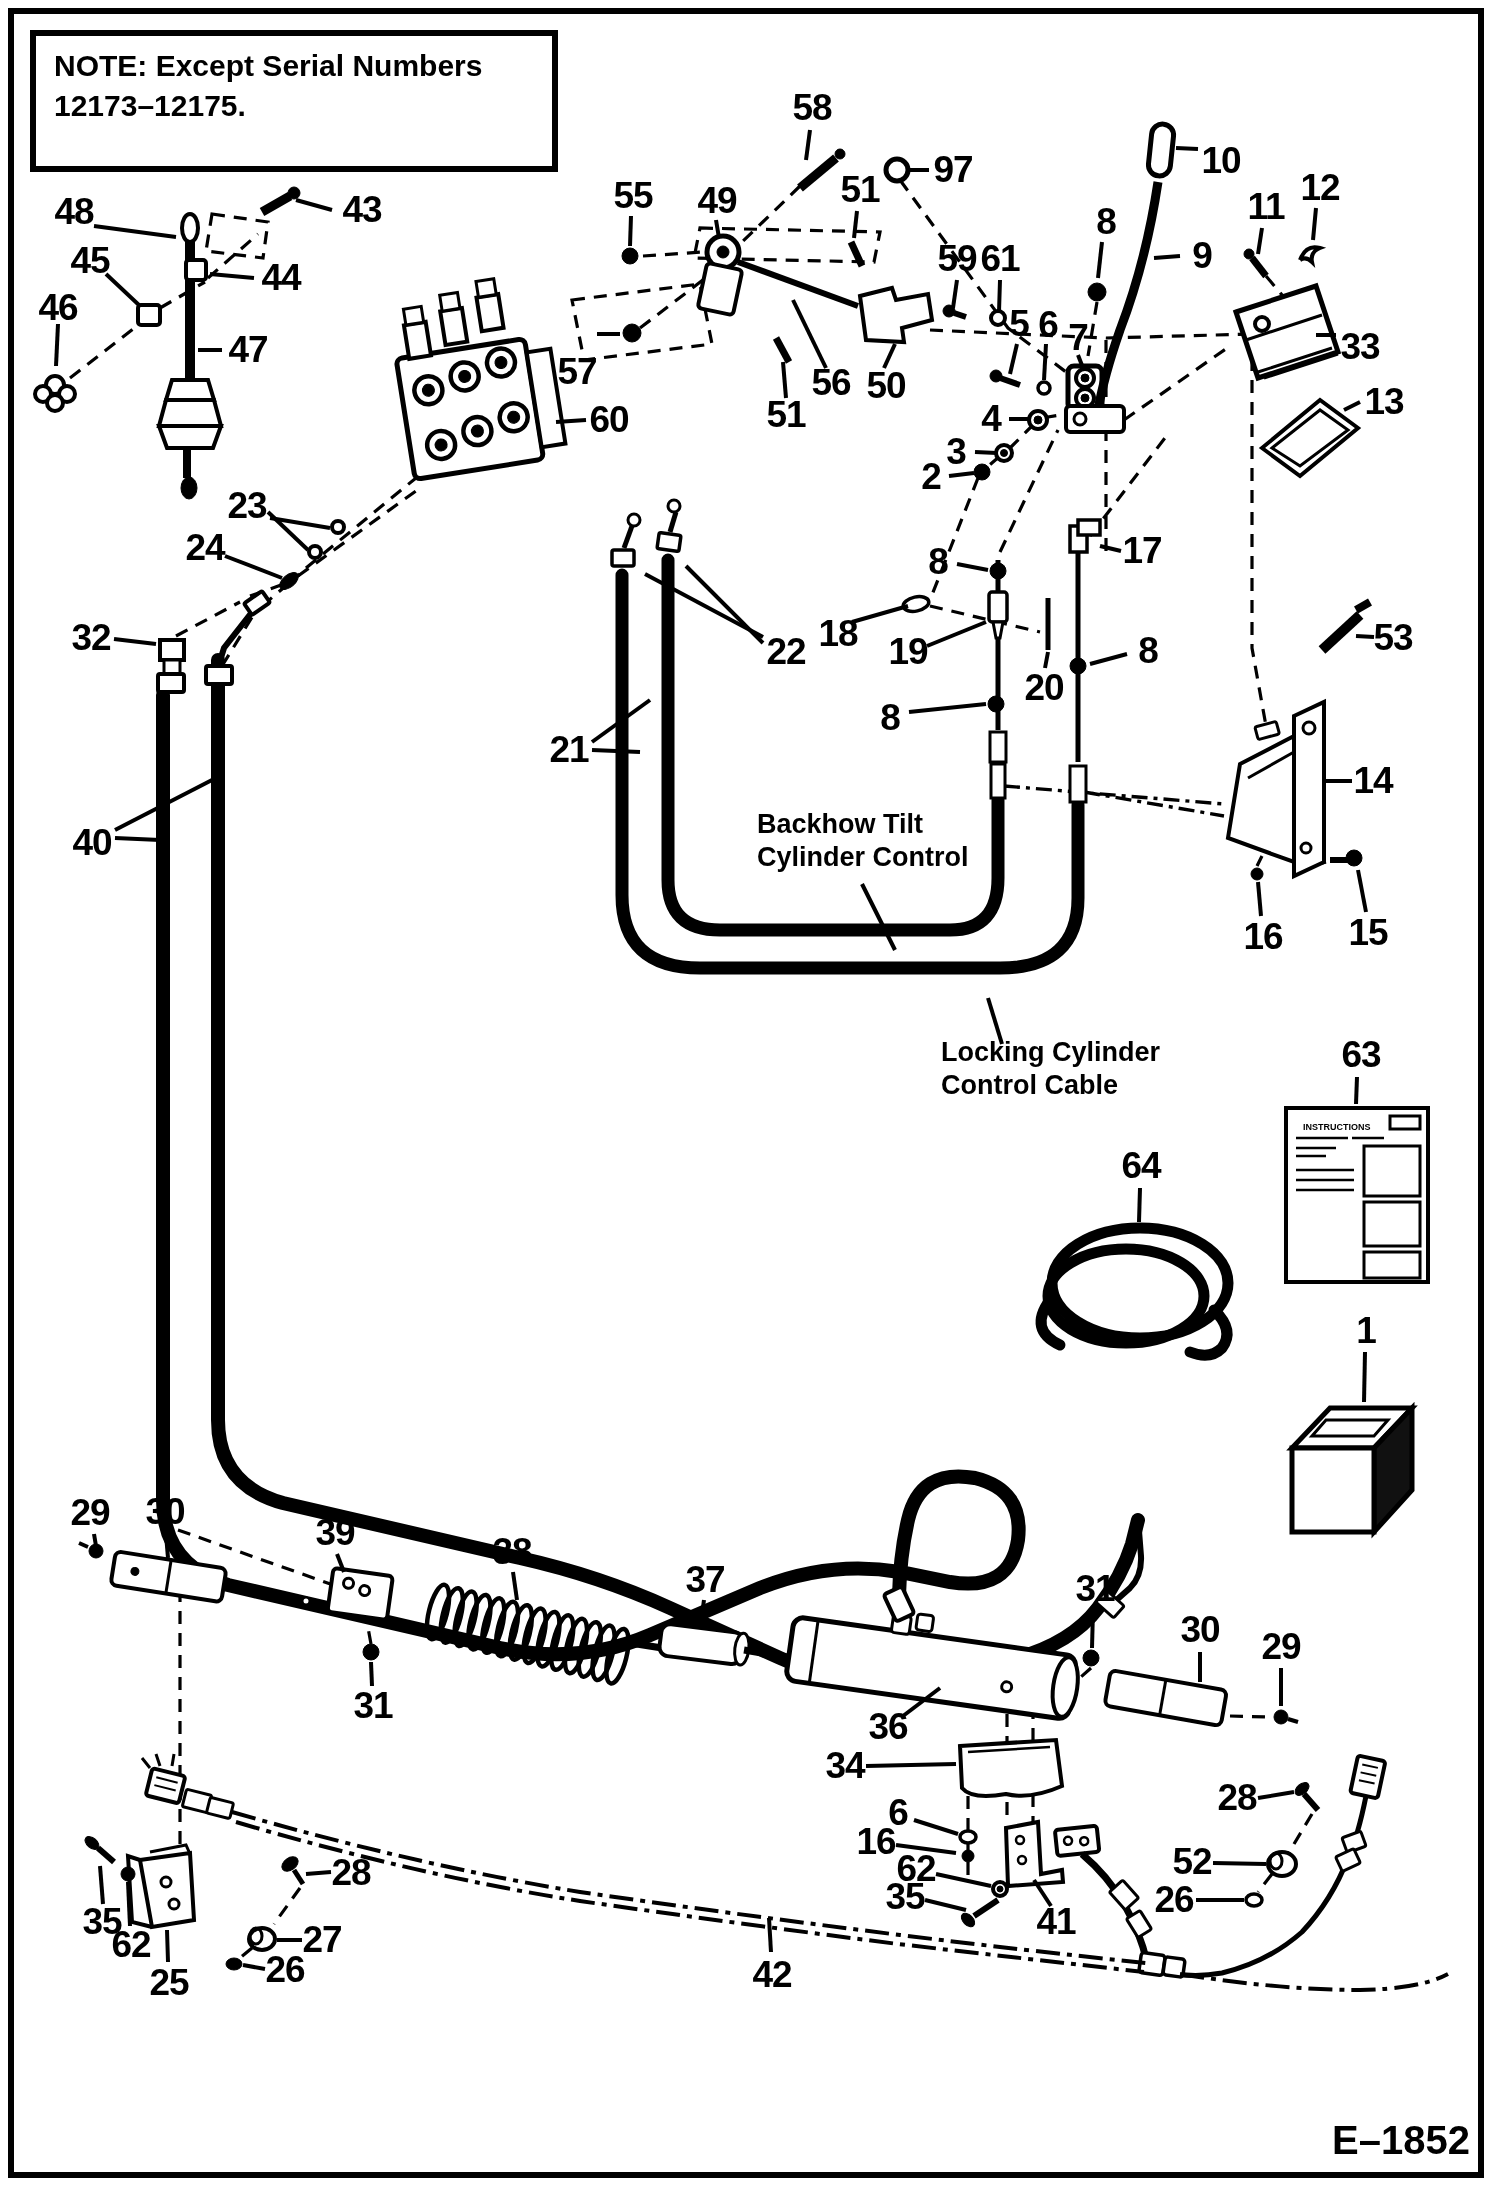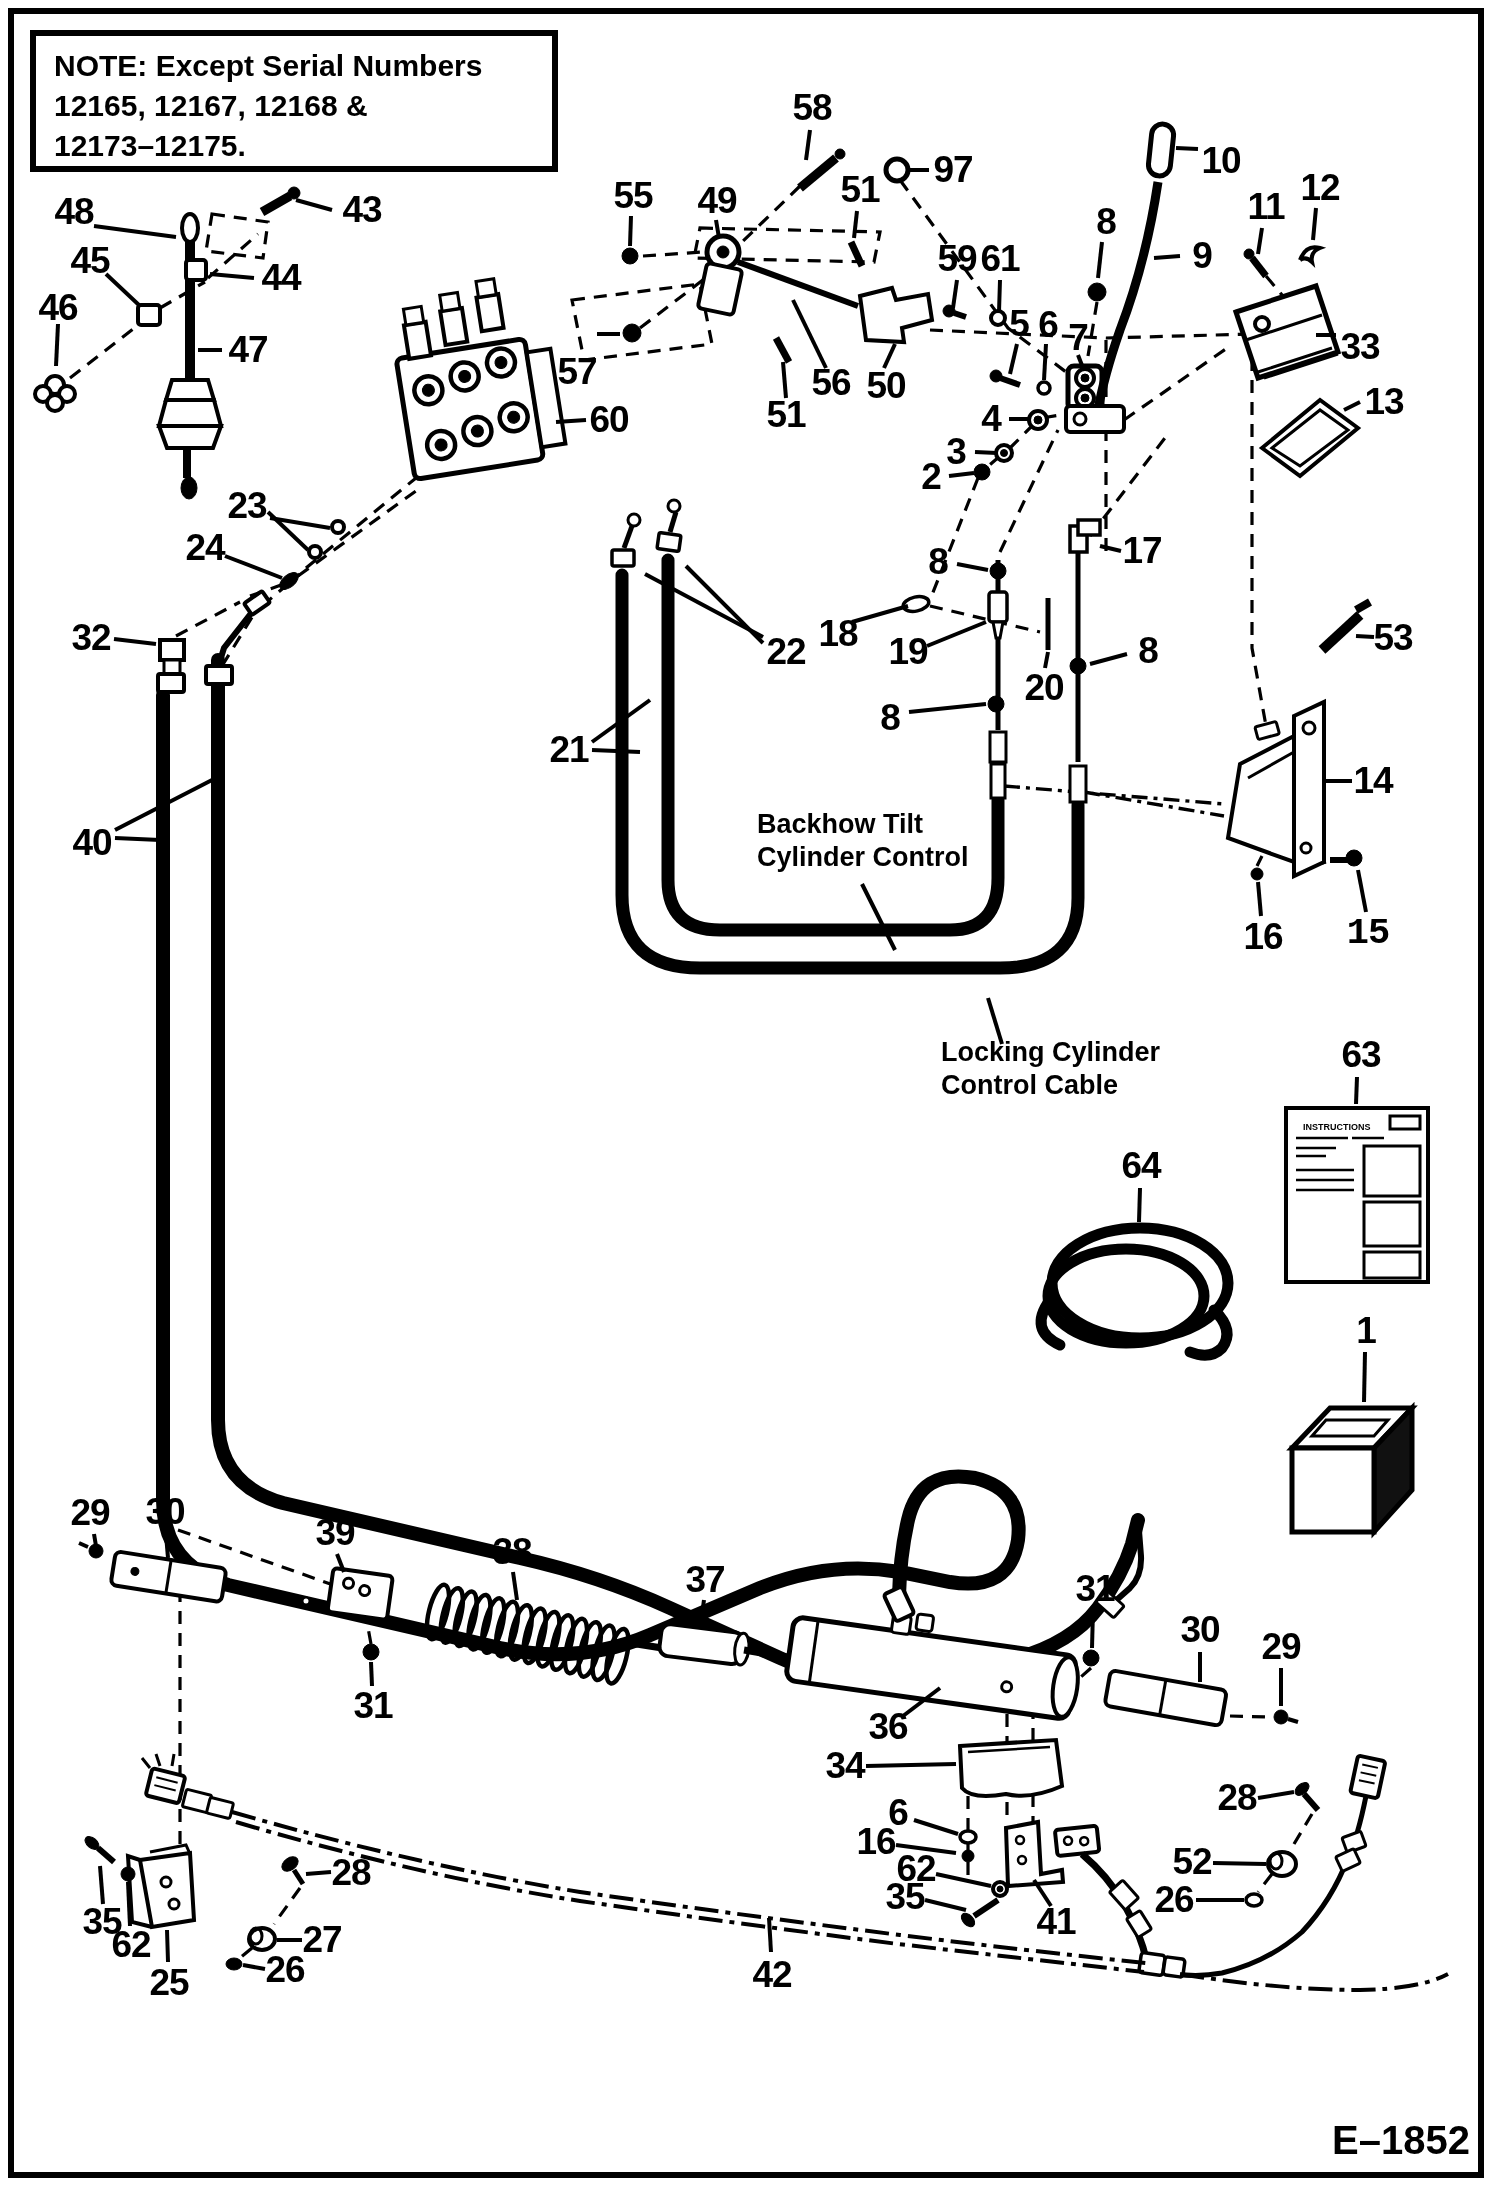--- a/index.html
+++ b/index.html
@@ -422,21 +422,20 @@
         <line x1="302" y1="1940" x2="277" y2="1940"></line>
         <line x1="265" y1="1969" x2="243" y2="1965"></line>
         <line x1="771" y1="1952" x2="769" y2="1918"></line>
         <line x1="862" y1="884" x2="895" y2="950"></line>
         <line x1="1002" y1="1044" x2="988" y2="998"></line>
       </g>
   </svg>
 
   <div class="note-box">
     <div>NOTE: Except Serial Numbers</div>
-    <div>12165, 12167, 12168 &amp;</div>
     <div>12173–12175.</div>
   </div>
 
   <div class="annot" style="left:757px;top:808px;">
     <div>Backhow Tilt</div>
     <div>Cylinder Control</div>
   </div>
   <div class="annot" style="left:941px;top:1036px;">
     <div>Locking Cylinder</div>
     <div>Control Cable</div>
@@ -485,21 +484,21 @@
       <div class="callout" style="left: 838px; top: 634px;">18</div>
       <div class="callout" style="left: 908px; top: 652px;">19</div>
       <div class="callout" style="left: 938px; top: 562px;">8</div>
       <div class="callout" style="left: 1142px; top: 551px;">17</div>
       <div class="callout" style="left: 1148px; top: 651px;">8</div>
       <div class="callout" style="left: 1044px; top: 688px;">20</div>
       <div class="callout" style="left: 890px; top: 718px;">8</div>
       <div class="callout" style="left: 1393px; top: 638px;">53</div>
       <div class="callout" style="left: 1373px; top: 781px;">14</div>
       <div class="callout" style="left: 1263px; top: 937px;">16</div>
-      <div class="callout" style="left: 1368px; top: 933px; font-family: Liberation Mono, monospace;">15</div>
+      <div class="callout" style="left: 1368px; top: 933px;">15</div>
       <div class="callout" style="left: 1361px; top: 1055px;">63</div>
       <div class="callout" style="left: 1141px; top: 1166px;">64</div>
       <div class="callout" style="left: 1366px; top: 1331px;">1</div>
       <div class="callout" style="left: 90px; top: 1513px;">29</div>
       <div class="callout" style="left: 165px; top: 1512px;">30</div>
       <div class="callout" style="left: 335px; top: 1533px;">39</div>
       <div class="callout" style="left: 512px; top: 1552px;">38</div>
       <div class="callout" style="left: 705px; top: 1580px;">37</div>
       <div class="callout" style="left: 373px; top: 1706px;">31</div>
       <div class="callout" style="left: 1095px; top: 1589px;">31</div>

